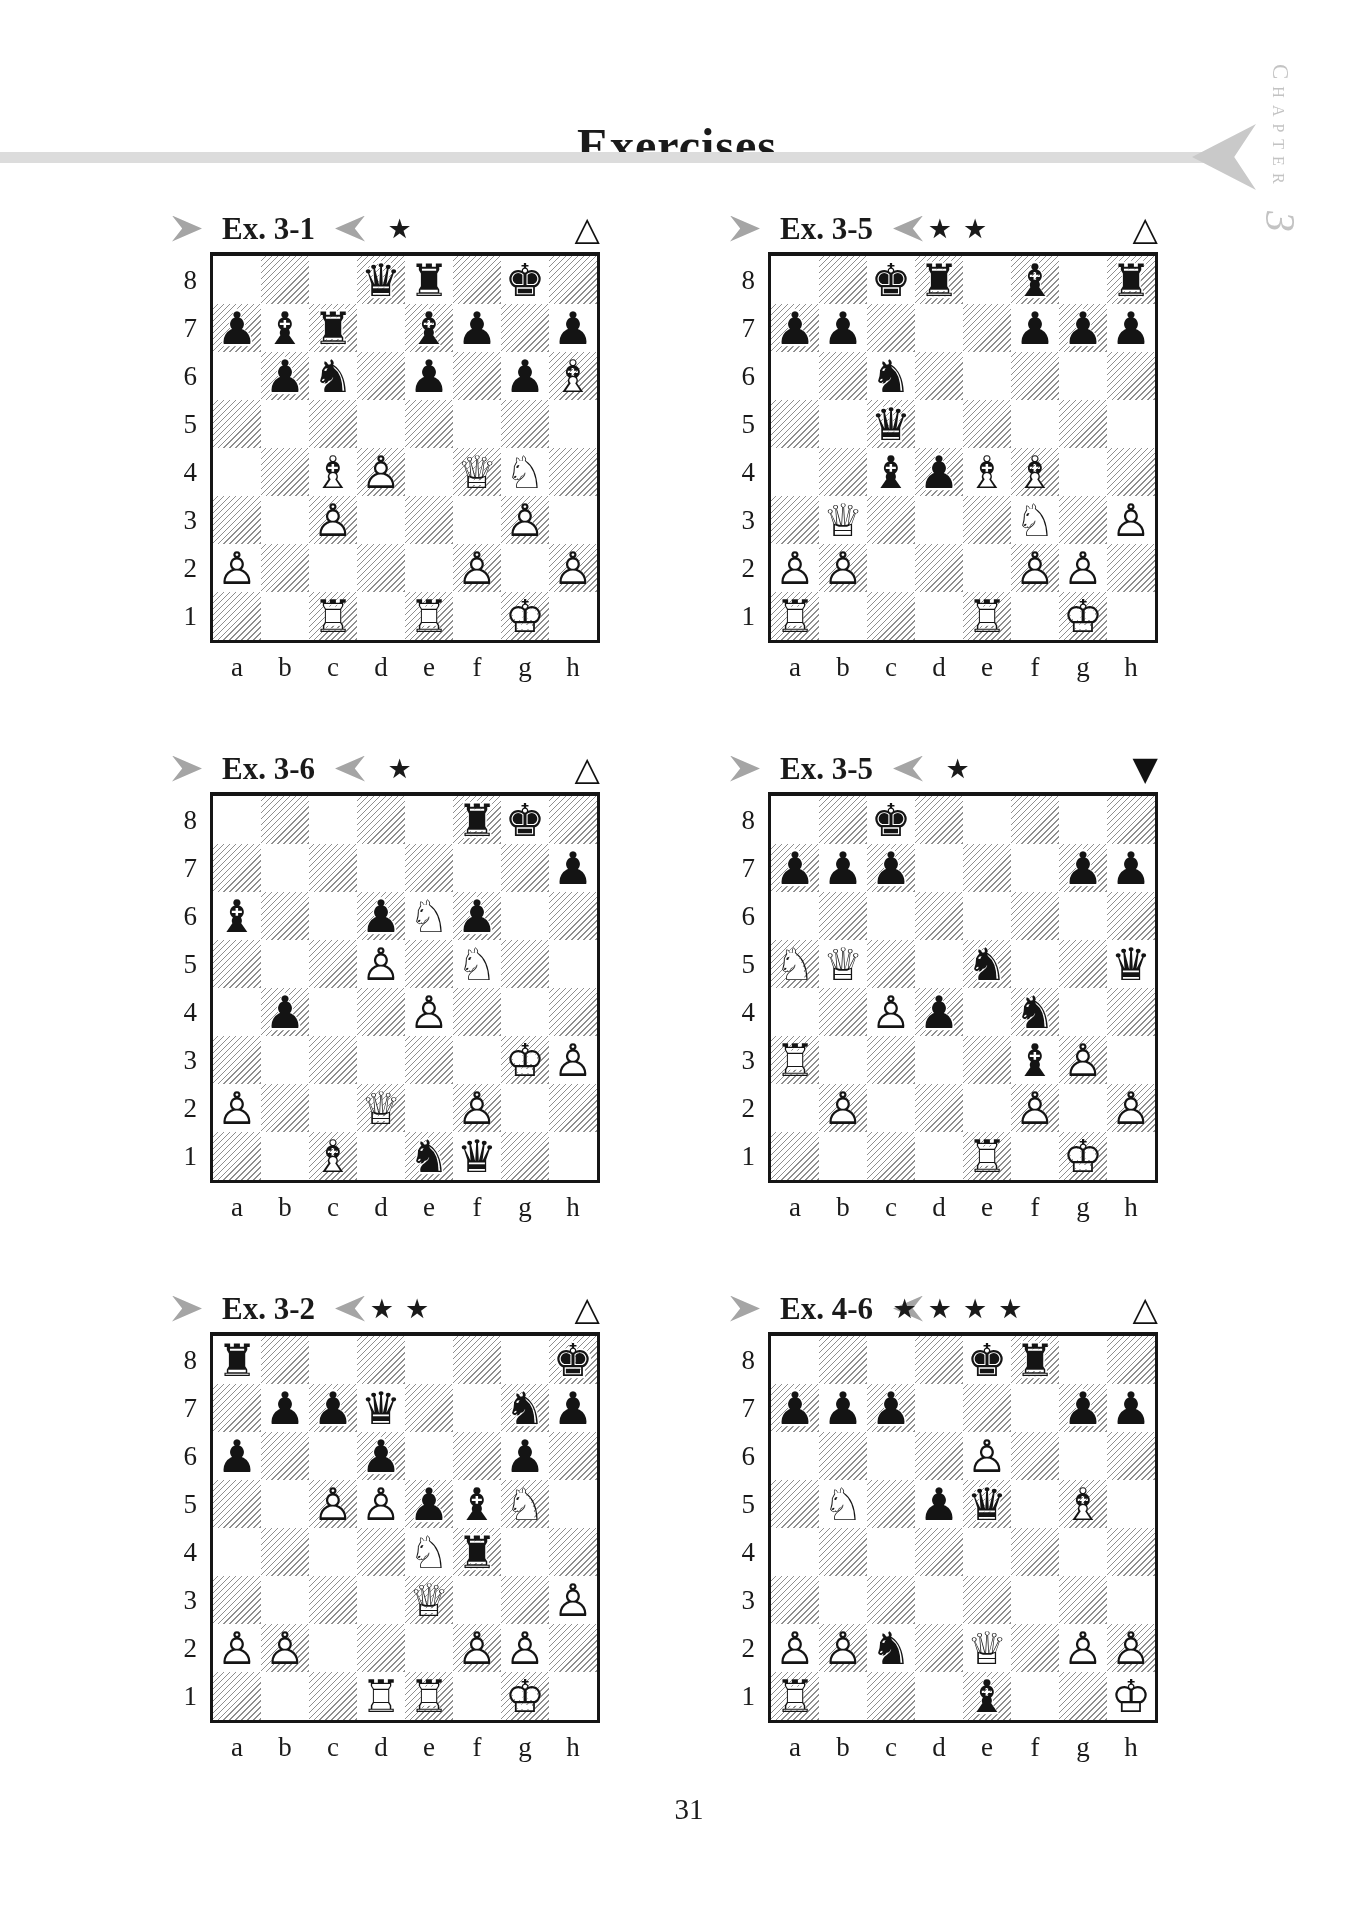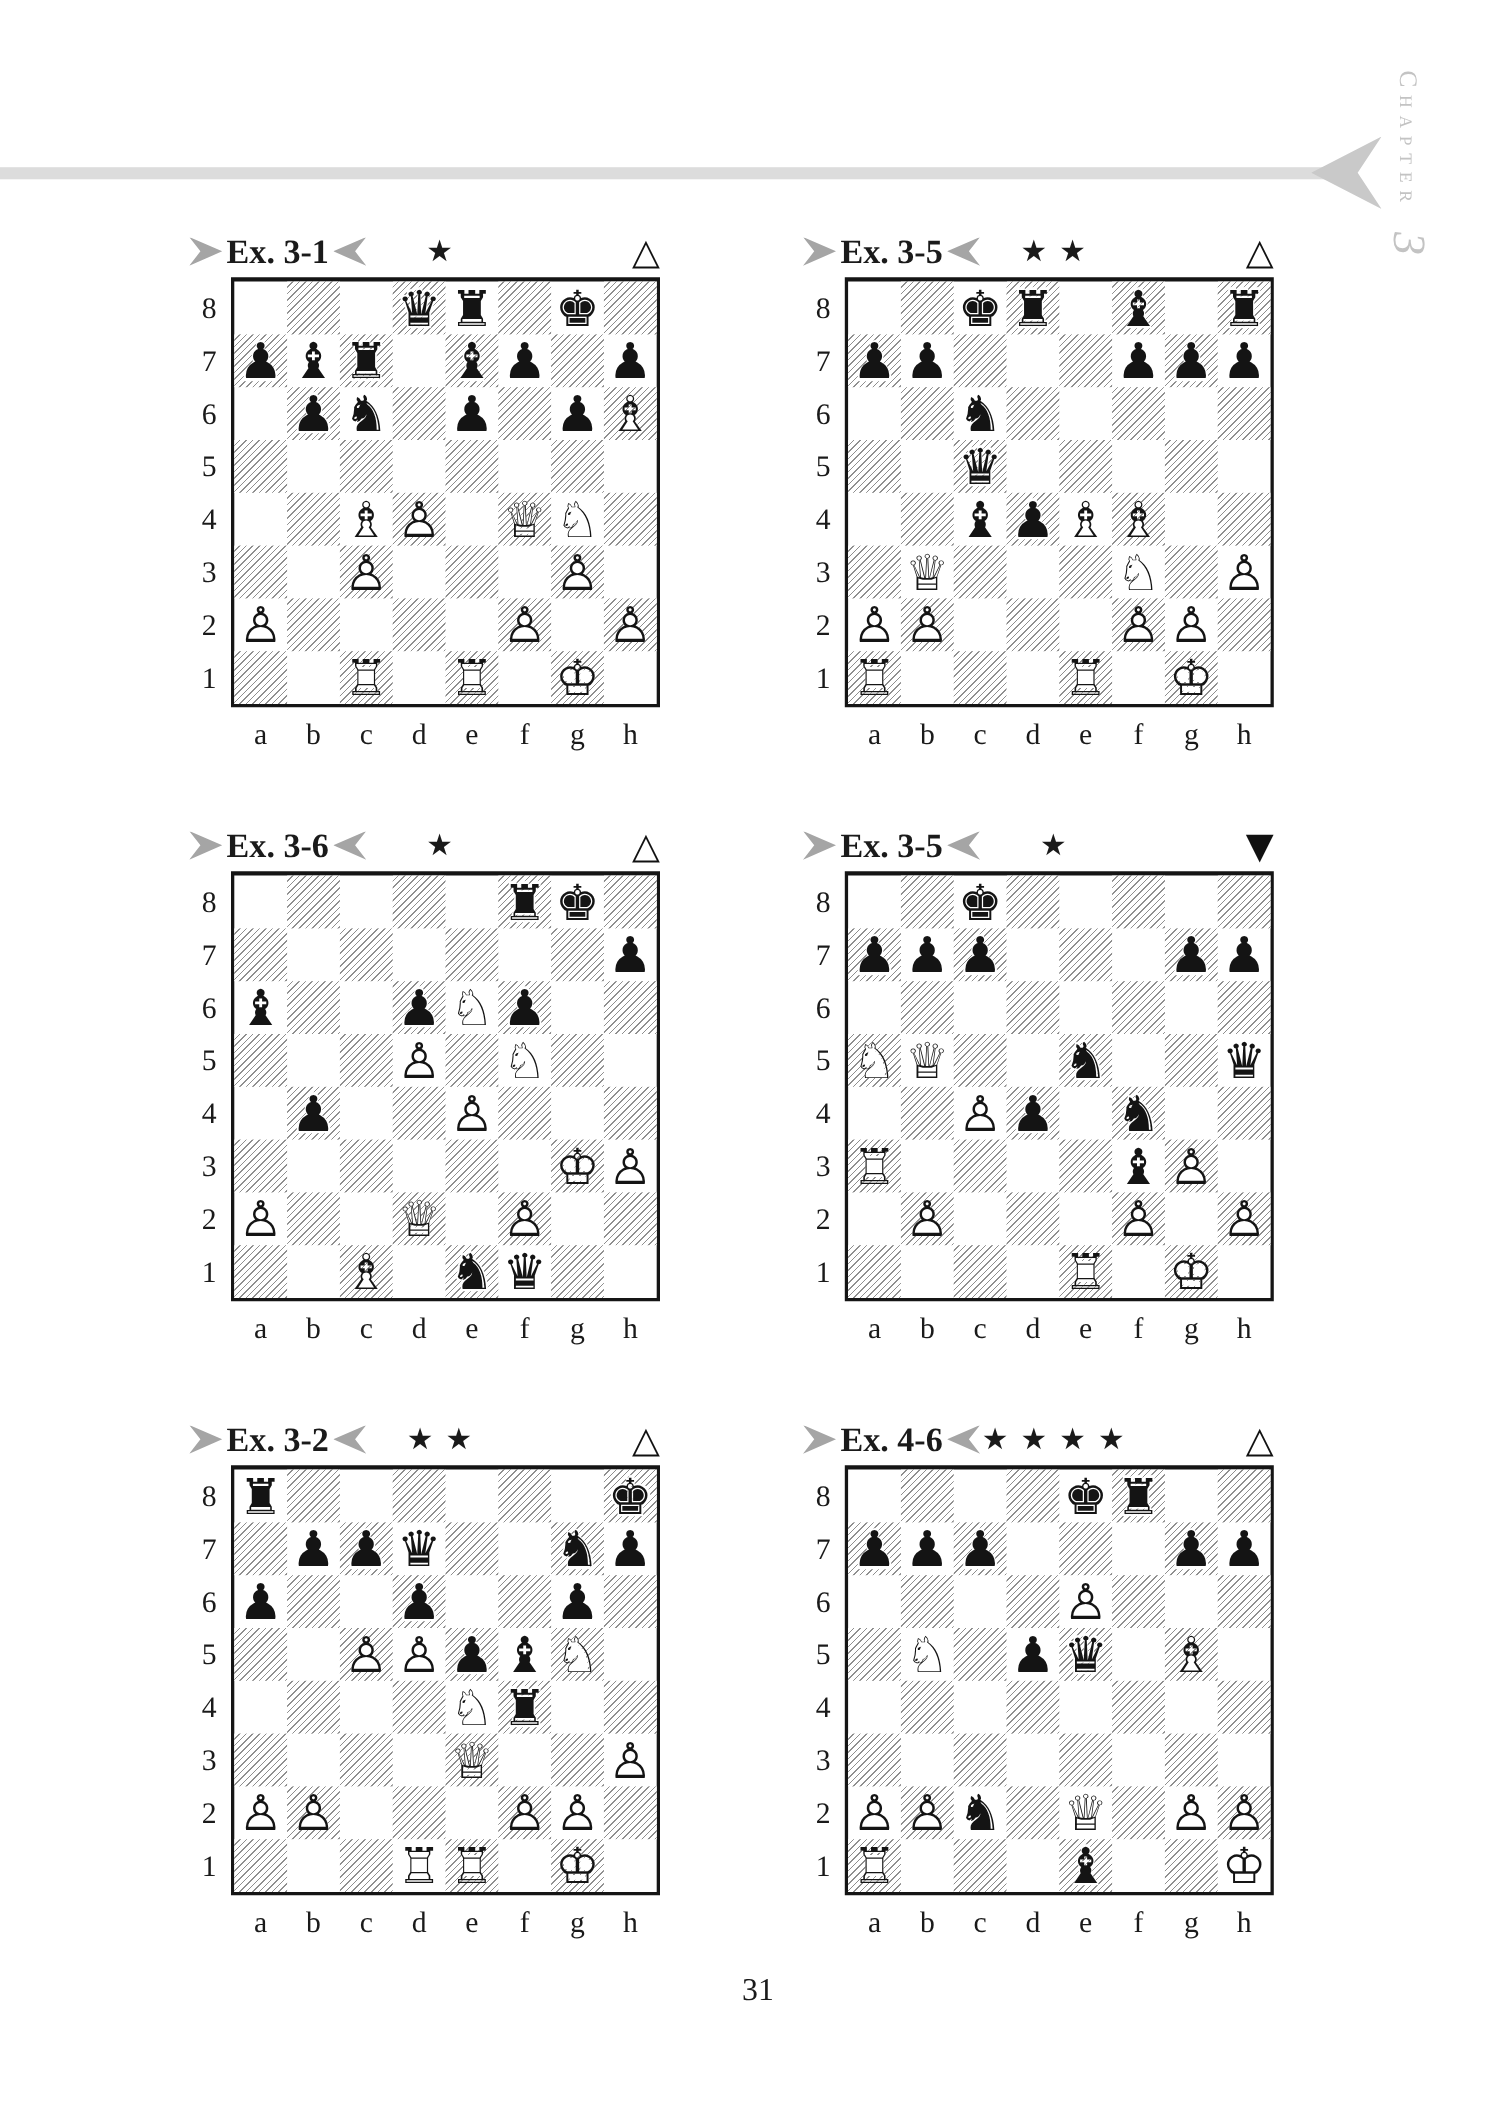--- a/index.html
+++ b/index.html
@@ -16,21 +16,21 @@
 
   
   .chapter-tab{position:absolute;left:1256px;top:64px;writing-mode:vertical-rl;
                color:#c3c3c3;text-align:left;}
   .chapter-word{font-variant:small-caps;font-size:23px;letter-spacing:7px;}
   .chapter-num{font-size:42px;font-style:italic;margin-top:16px;}
 
   
   .board-block{position:absolute;width:432px;}
   .ex-header{position:relative;height:47px;}
-  .title-group{position:absolute;left:4px;top:0;height:100%;display:flex;align-items:center;gap:4px;}
+  .title-group{position:absolute;left:4px;top:0;height:100%;display:flex;align-items:center;gap:20px;}
   .arr{display:inline-block;width:30px;height:26px;background:#a5a5a5;}
   .arr-r{clip-path:polygon(0 0,100% 50%,0 100%,34% 50%);}
   .arr-l{clip-path:polygon(100% 0,0 50%,100% 100%,66% 50%);}
   .ex-label{font-size:31px;font-weight:bold;white-space:nowrap;}
   .stars{position:absolute;left:42px;width:390px;top:0;height:100%;display:flex;align-items:center;justify-content:center;
          font-family:"DejaVu Sans",sans-serif;font-size:27px;letter-spacing:11px;color:#1a1a1a;}
   .tomove{position:absolute;right:0;top:0;height:100%;display:flex;align-items:center;
           font-family:"DejaVu Sans",sans-serif;font-size:33px;color:#111;}
 
   .board-row{display:flex;}
@@ -50,20 +50,21 @@
   .file-label{width:48px;text-align:center;font-size:27px;}
 
   
   .page-number{position:absolute;top:1793px;left:0;width:100%;text-align:center;font-size:29px;padding-left:12px;}
 </style>
 </head>
 <body>
 
 <div class="page">
 
+  <h1 class="page-title">Exercises</h1>
   <div class="header-band"></div>
   <div class="header-band-arrow"></div>
 
   <div class="chapter-tab">
     <span class="chapter-word">Chapter</span>
     <span class="chapter-num">3</span>
   </div>
 
   <div id="boards-layer">
       <section class="board-block" style="left: 168px; top: 205px;">

